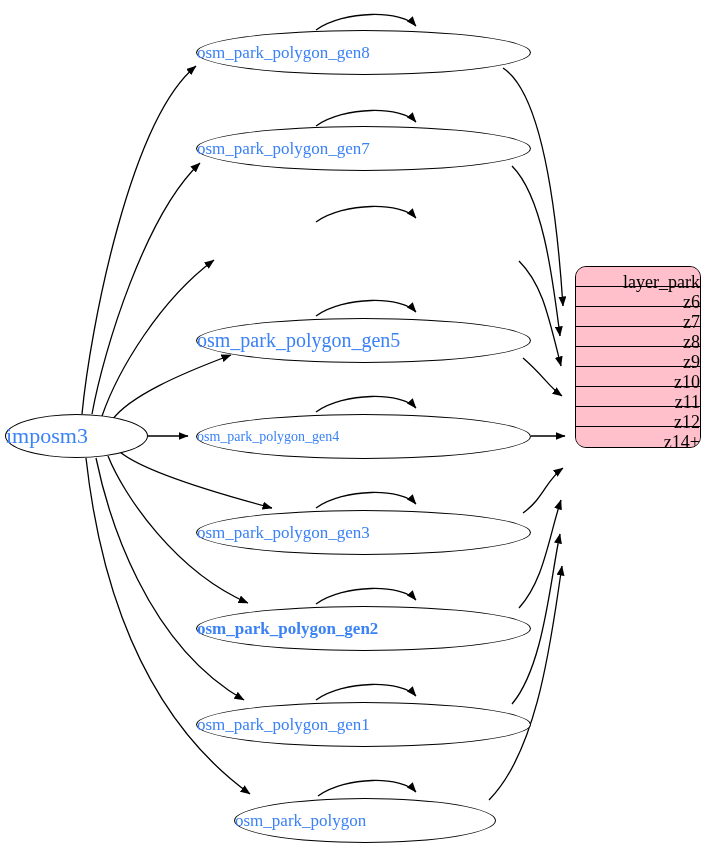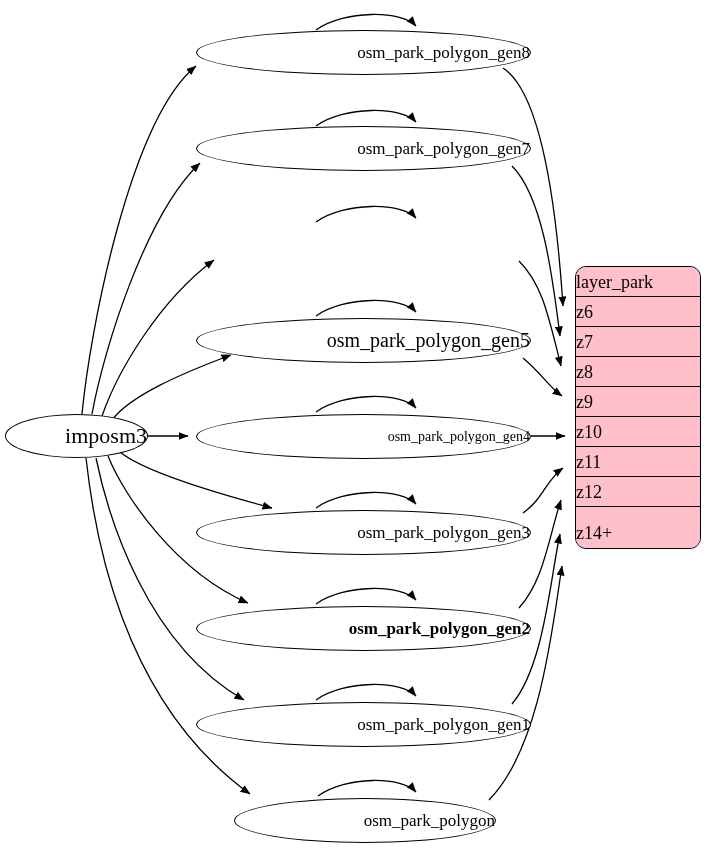--- a/index.html
+++ b/index.html
@@ -9,47 +9,47 @@
     background:#ffffff;
     font-family:"Liberation Serif","DejaVu Serif",serif;
     overflow:hidden;
   }
   #edges{position:absolute;left:0;top:0;width:707px;height:851px;}
   .node-ellipse{
     position:absolute;
     border:1.3px solid #000000;
     border-radius:50%;
     background:#ffffff;
-    display:flex;align-items:center;justify-content:flex-end;
+    display:flex;align-items:center;justify-content:flex-start;
     box-sizing:border-box;
-    color:#000000;
+    color:#3b82f6;
     white-space:nowrap;
   }
   .node-ellipse span{pointer-events:none;}
   #table-node{
     position:absolute;
     left:575px;top:266px;
     width:126px;
     border:1.3px solid #000000;
     border-radius:11px;
     overflow:hidden;
     box-sizing:border-box;
     background:#ffc0cb;
   }
   .trow{
-    height:30px;
+    height:20px;
     line-height:30px;
-    text-align:left;
+    text-align:right;
     font-size:18px;
     color:#000000;
     border-bottom:1.2px solid #000000;
     box-sizing:border-box;
     background:#ffc0cb;
   }
-  .trow:last-child{border-bottom:none;margin-top:11px;}
+  .trow:last-child{border-bottom:none;}
   .trow.header{border-bottom:1.6px solid #000000;}
 </style>
 </head>
 <body>
 
 <div id="stage">
 
   <svg id="edges" viewBox="0 0 707 851">
     <defs>
       <marker id="ah" markerWidth="10" markerHeight="8" refX="9.5" refY="4" orient="auto" markerUnits="userSpaceOnUse">

